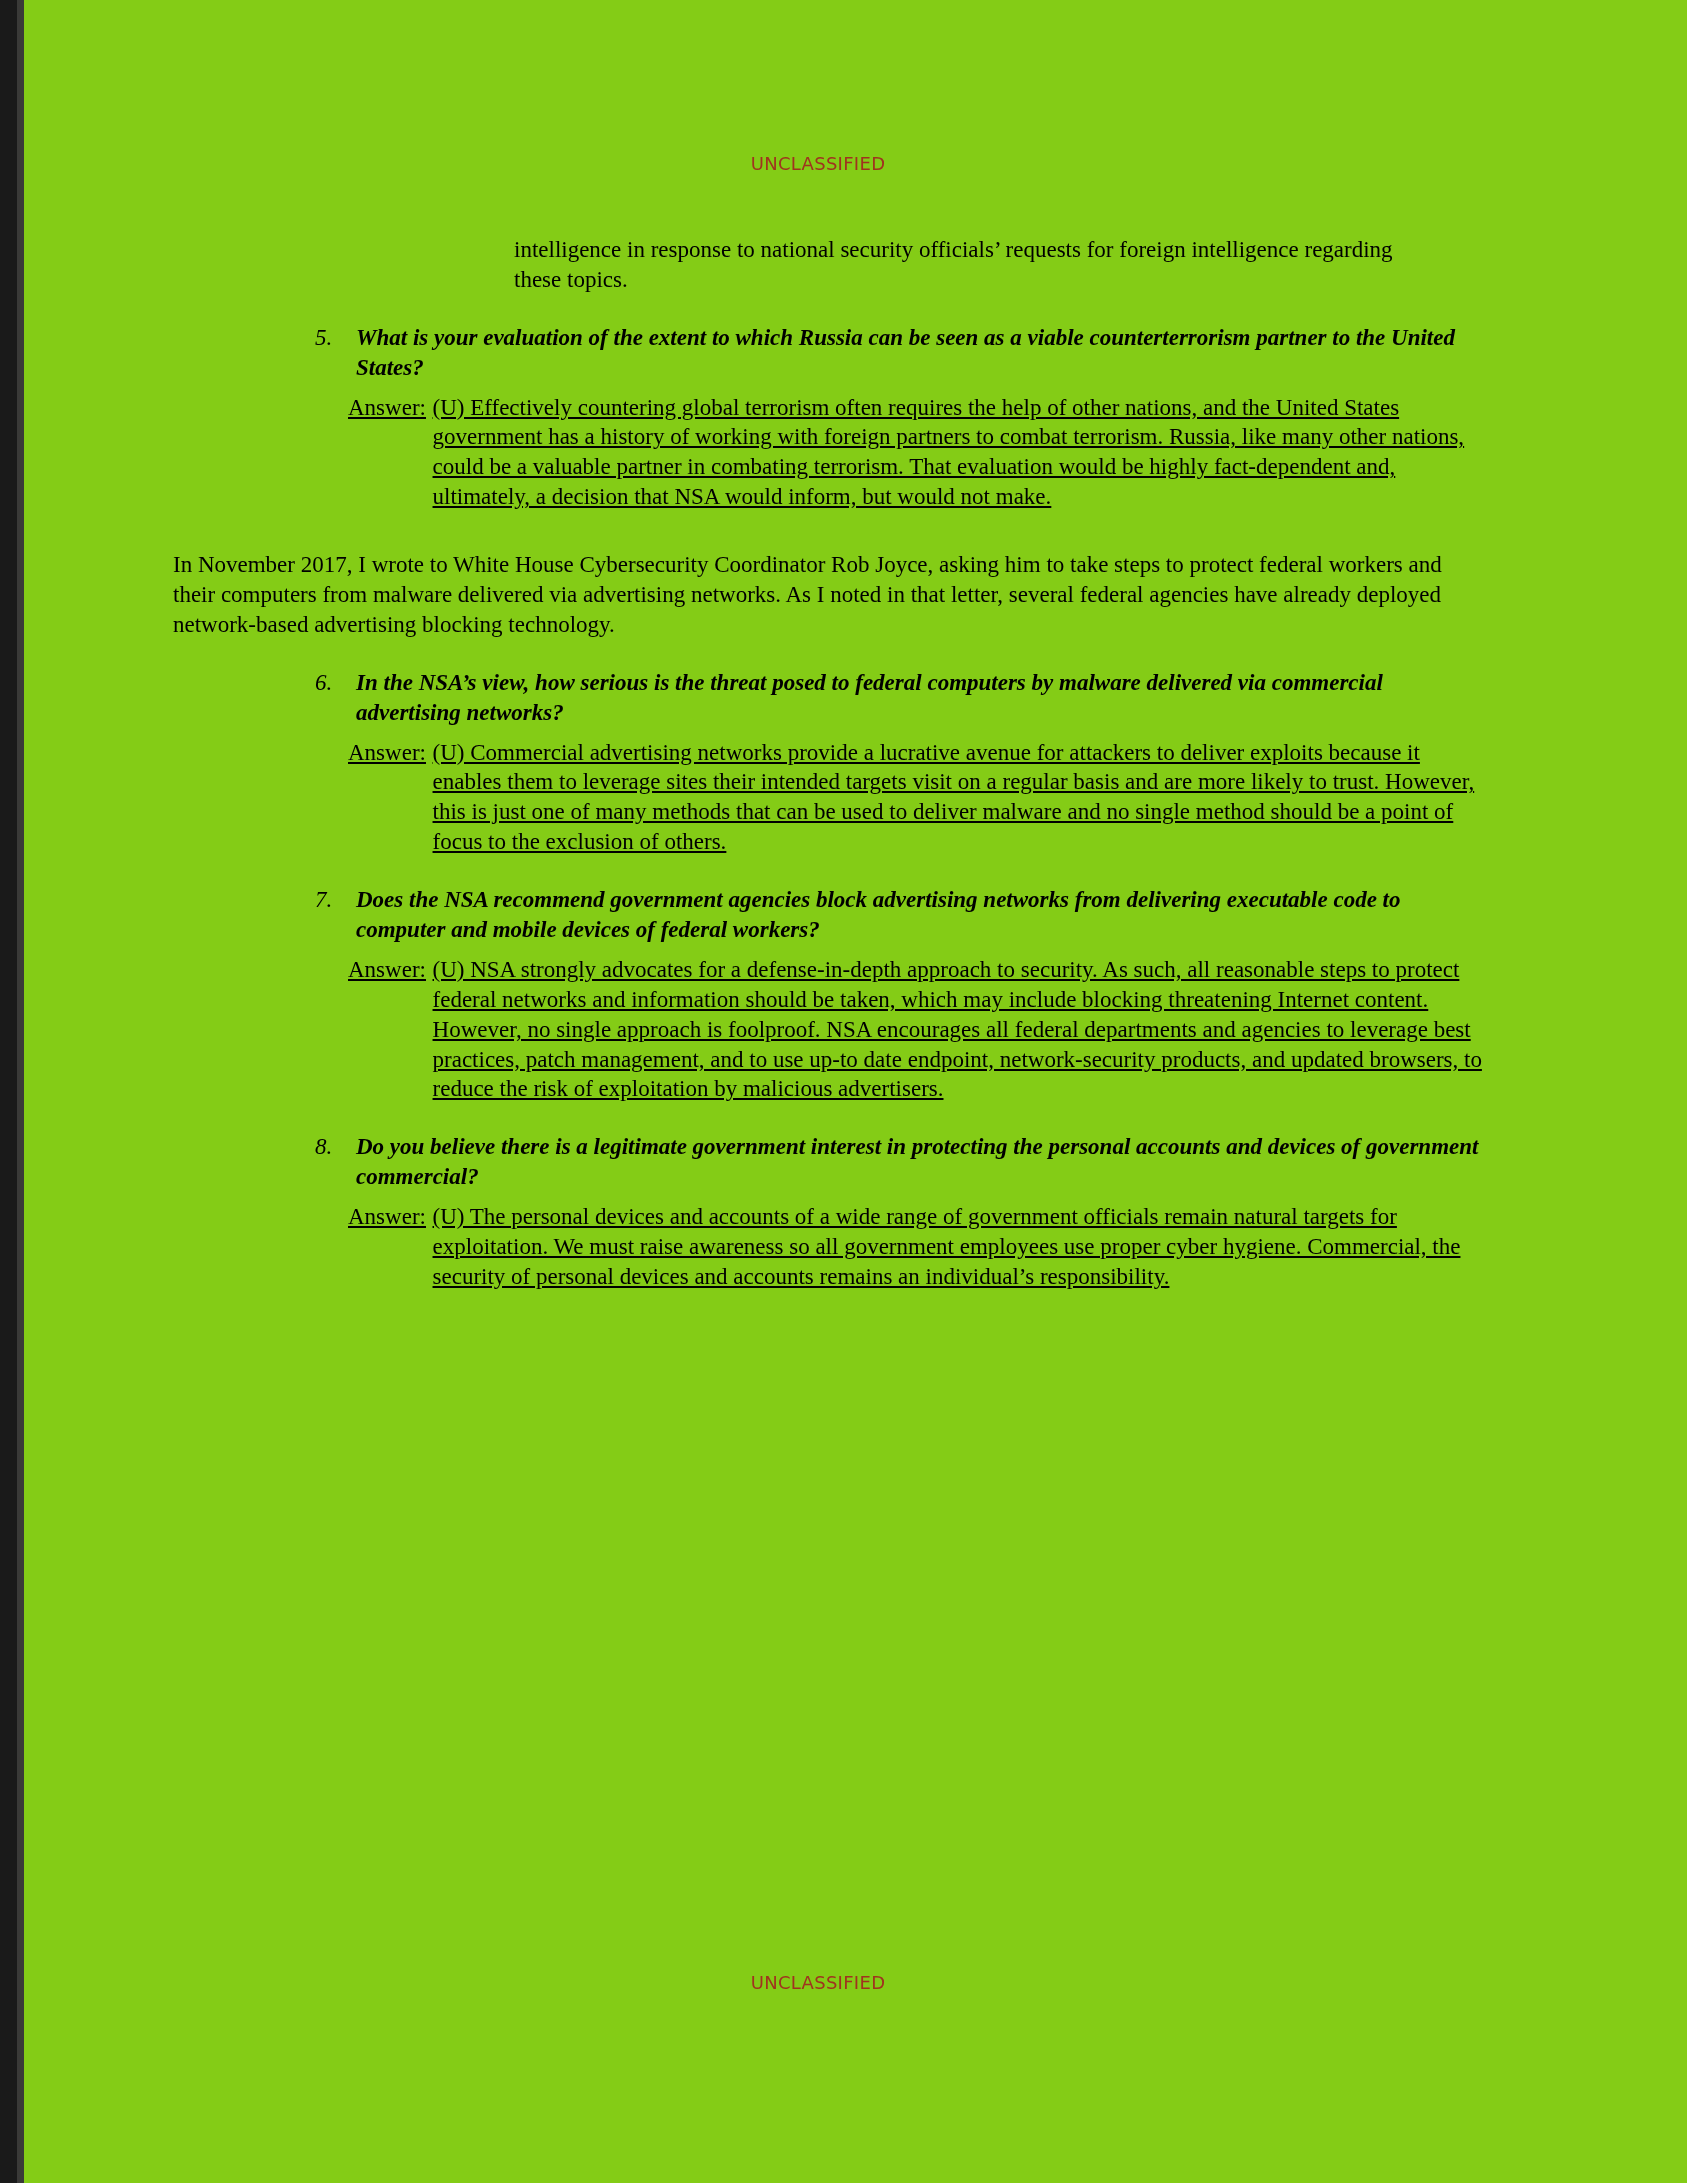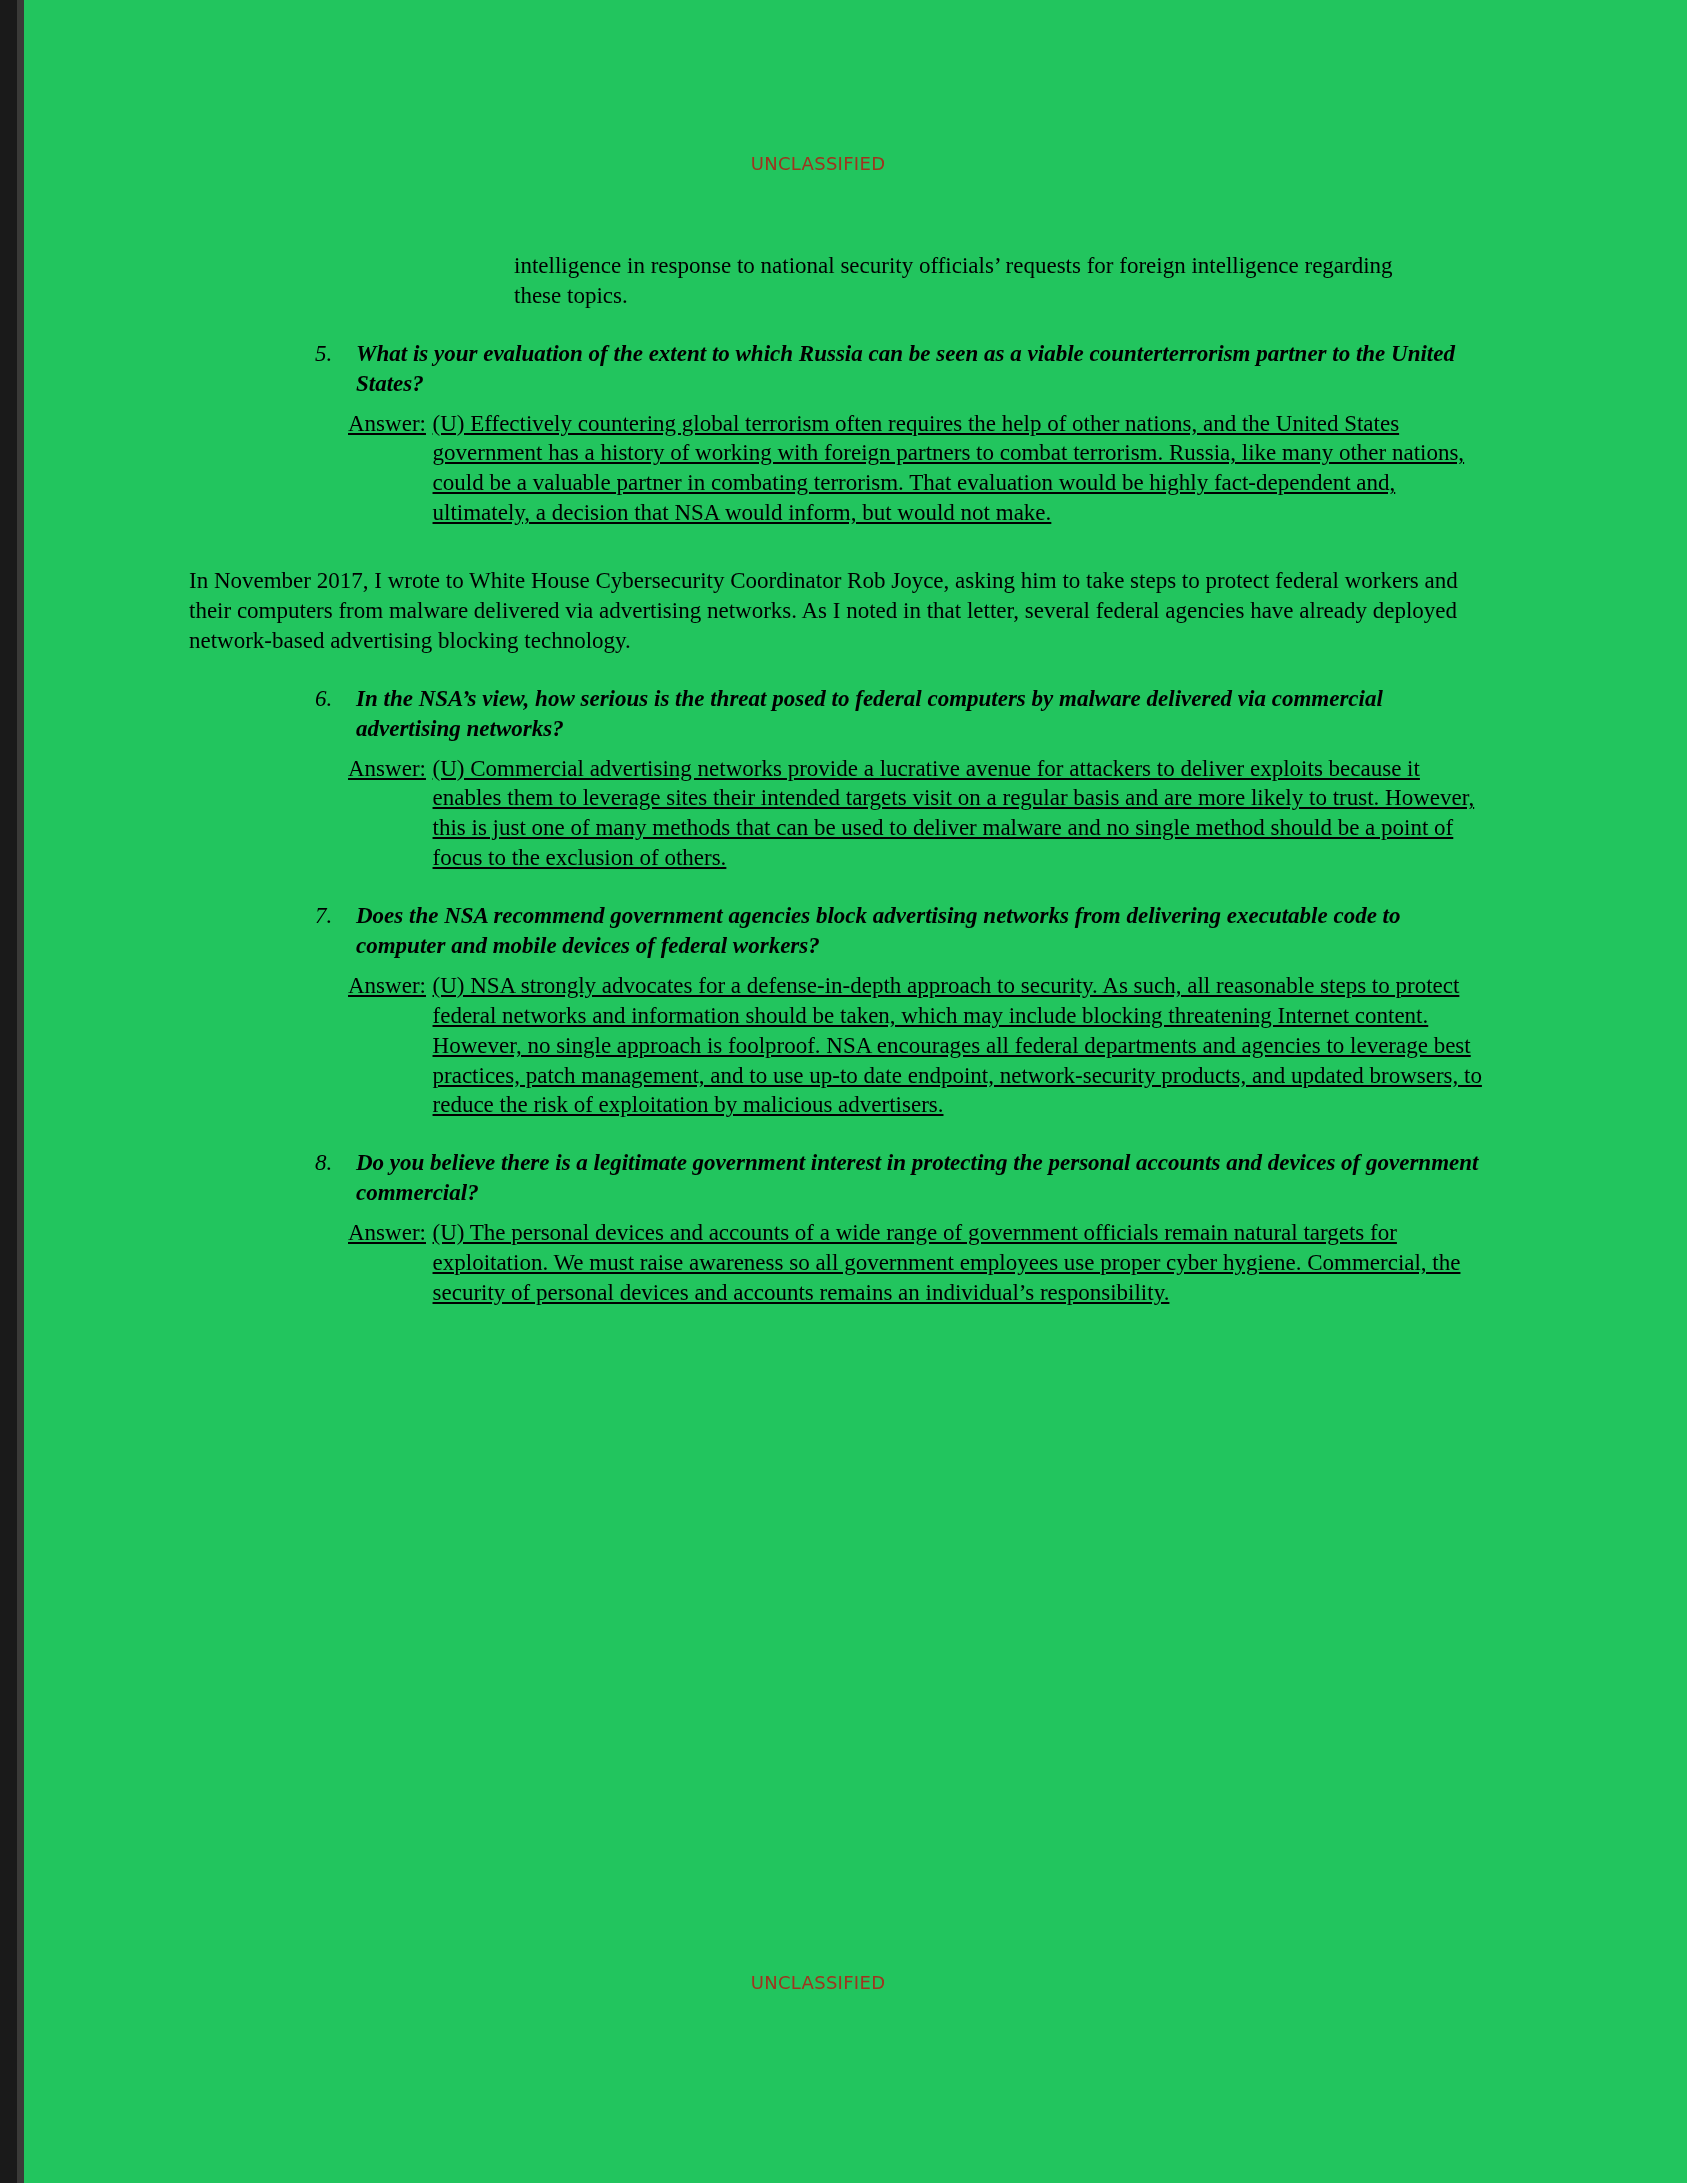--- a/index.html
+++ b/index.html
@@ -35,21 +35,21 @@
     width: 6.6px;
     height: 2183px;
     background: #3a3a38;
   }
   .sheet {
     position: absolute;
     top: 0;
     left: 24px;
     width: 1663px;
     height: 2183px;
-    background: #22c55e;
+    background: #84cc16;
   }
   .classification {
     text-align: center;
     font-family: "DejaVu Sans", sans-serif;
     font-size: 18px;
     letter-spacing: 0.3px;
     color: #a0331f;
   }
   .class-top {
     position: absolute;
@@ -63,21 +63,21 @@
     left: 0;
     width: 1588px;
   }
   .content {
     position: absolute;
     top: 235px;
     left: 235px;
     width: 1231px;
   }
   p {
-    margin: 16px;
+    margin: 0;
     font-size: 23px;
     line-height: 1.30;
     font-family: Liberation Serif, serif;
   }
   .lead-cont {
     margin-left: 255px;
     width: 926px;
   }
   .qa-block {
     margin-top: 28px;

